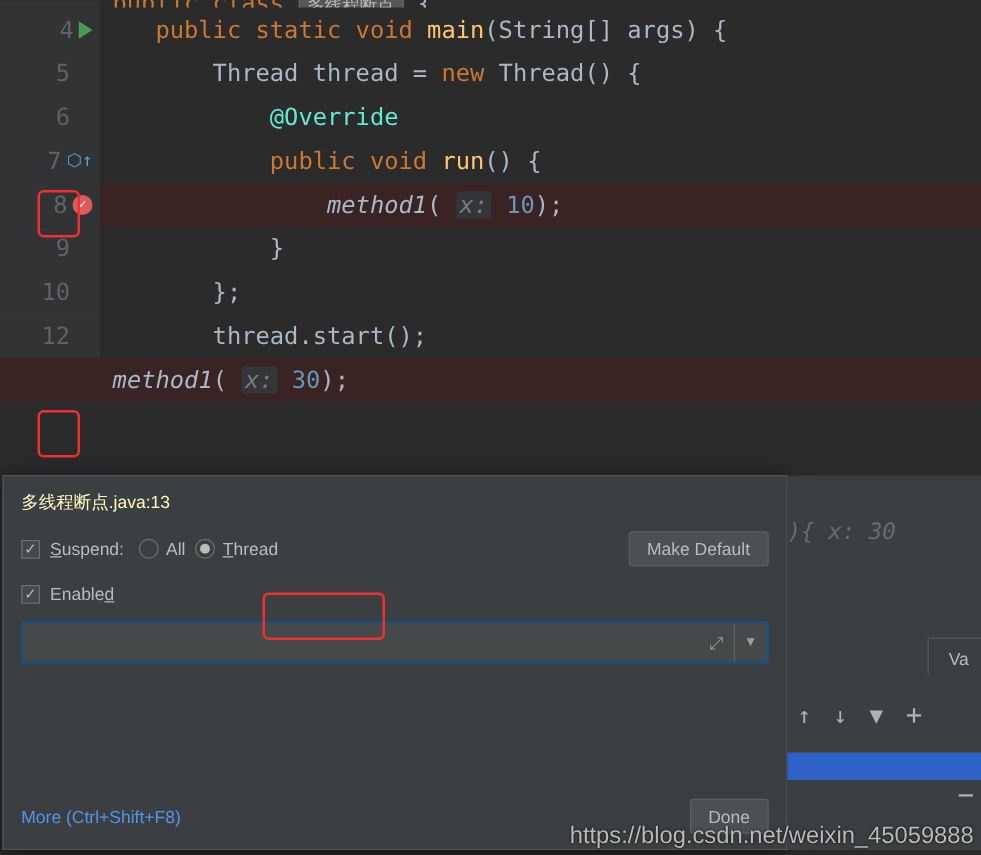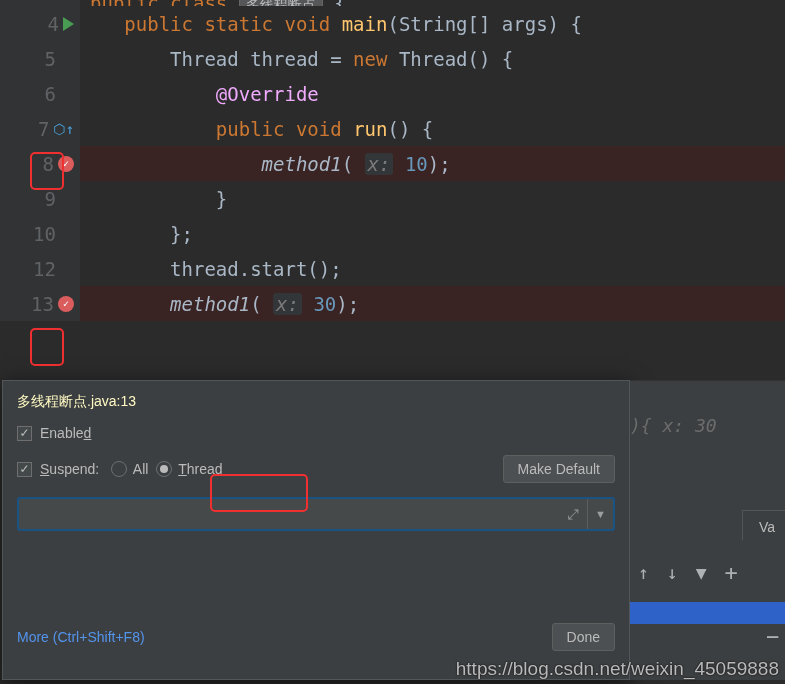--- a/index.html
+++ b/index.html
@@ -36,21 +36,21 @@
     background: #313335;
     height: 35px;
   }
   .gutter .num { width: 26px; text-align: right; }
   .gutter .icons { display:flex; align-items:center; gap:2px; margin-left:4px;}
   .code { padding-left: 10px; flex: 1; }
   .kw { color: #cc7832; font-weight: 500; }
   .fn { color: #ffc66d; }
   .str { color: #6a8759; }
   .num-lit { color: #6897bb; }
-  .ann { color: #f0abfc; }
+  .ann { color: #5eead4; }
   .param { color: #7a7a7a; background: #333638; padding: 0 3px; border-radius: 3px; font-style: italic;}
   .ital { font-style: italic; }
   .hl-bp { background: #3a2323; }
   .redbox {
     position: absolute;
     border: 2px solid #f03030;
     border-radius: 5px;
     pointer-events: none;
   }
   .run-tri {
@@ -93,21 +93,21 @@
   .cond-input {
     flex:1;background:transparent;border:none;outline:none;color:#bbbbbb;font-family:monospace;font-size:14px;padding:0 8px;height:100%;
   }
   .cond-expand {
     width:28px;color:#9aa0a0;text-align:center;font-size:14px;
   }
   .cond-dd {
     width:26px;border-left:1px solid #5e6060;color:#9aa0a0;text-align:center;font-size:11px;height:100%;display:flex;align-items:center;justify-content:center;
   }
   .popup-bottom {
-    position:absolute;left:14px;right:14px;bottom:28px;display:flex;justify-content:space-between;align-items:center;
+    position:absolute;left:14px;right:14px;bottom:12px;display:flex;justify-content:space-between;align-items:center;
   }
   .link { color:#5394ec; font-size:14px; cursor:pointer;}
   .underline { text-decoration: underline; }
   .right-strip {
     position:absolute;left:630px;top:380px;width:155px;height:300px;background:#3c3f41;border-top:1px solid #323232;
   }
   .peek-code {
     position:absolute;left:630px;top:415px;color:#6c6c6c;font-family:monospace;font-style:italic;font-size:18px;
   }
   .tab-hdr {
@@ -176,48 +176,45 @@
     <div class="code">       };</div>
   </div>
 
 
   <div class="line">
     <div class="gutter"><span class="num">12</span><span class="icons" style="width:14px;"></span></div>
     <div class="code">       thread.start();</div>
   </div>
 
   <div class="line hl-bp">
-    <div class="gutter"><span class="num">13</span>
-      <span class="icons"><span class="bp-circle bp-check"></span></span>
-    </div>
     <div class="code">       <span class="ital">method1</span>( <span class="param">x:</span> <span class="num-lit">30</span>);</div>
   </div>
 </div>
 
 <div class="redbox" style="left:30px;top:152px;width:34px;height:38px;"></div>
 <div class="redbox" style="left:30px;top:328px;width:34px;height:38px;"></div>
 
 <div class="popup">
   <div class="popup-title">多线程断点.java:13</div>
-  <div class="row">
-    <span class="chk checked"></span>
-    <span>Enable<span class="underline">d</span></span>
-  </div>
   <div class="row">
     <span class="chk checked"></span>
     <span><span class="underline">S</span>uspend:</span>
     &nbsp;&nbsp;&nbsp;
     <span class="radio"></span>
     <span>All</span>
     &nbsp;&nbsp;
     <span class="radio sel"></span>
     <span><span class="underline">T</span>hread</span>
     <span style="flex:1"></span>
     <button class="btn">Make Default</button>
   </div>
+  <div class="row">
+    <span class="chk checked"></span>
+    <span>Enable<span class="underline">d</span></span>
+  </div>
   <div class="cond-input-wrap">
     <input class="cond-input" value="" style="">
     <span class="cond-expand">⤢</span>
     <span class="cond-dd">▼</span>
   </div>
   <div class="popup-bottom">
     <span class="link">More (Ctrl+Shift+F8)</span>
     <button class="btn">Done</button>
   </div>
 </div>

